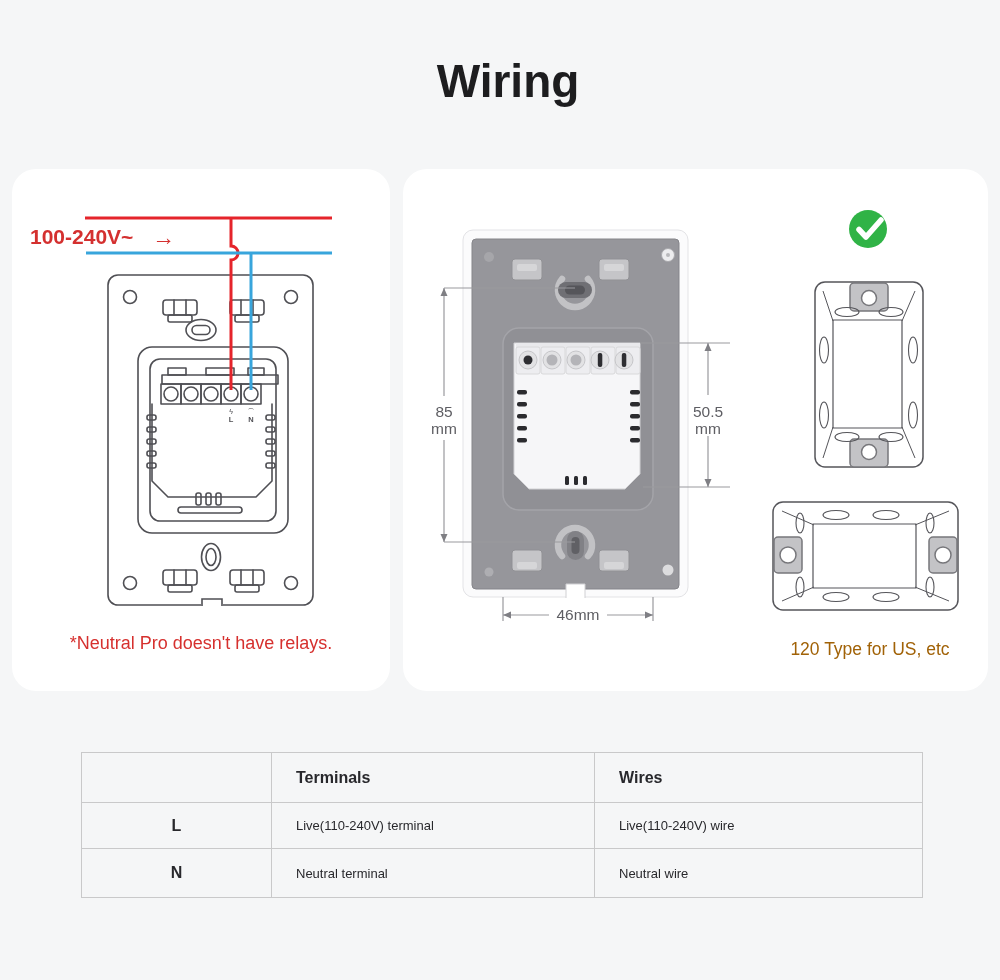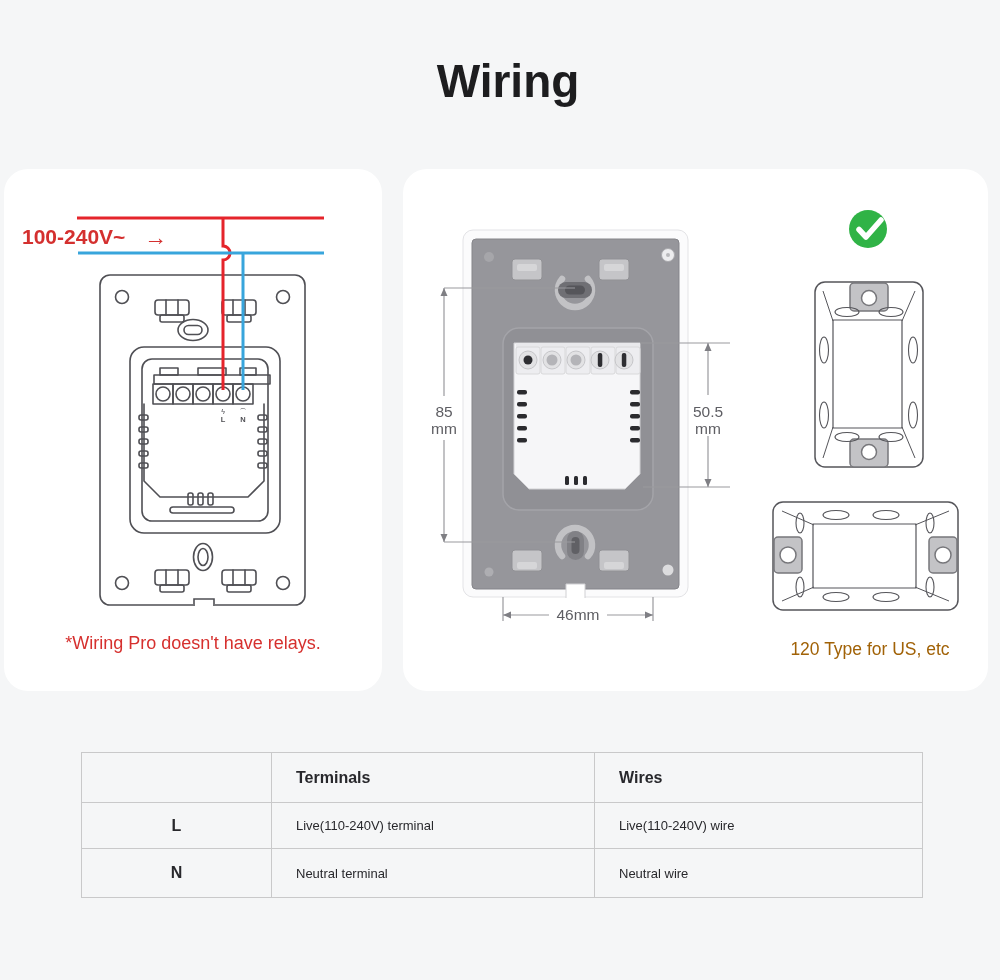--- a/index.html
+++ b/index.html
@@ -7,21 +7,21 @@
     width:1000px;height:980px;position:relative;overflow:hidden;
     background:#f5f6f7;
     font-family:"Liberation Sans","DejaVu Sans",sans-serif;
     color:#28282c;
   }
   .page-title{
     position:absolute;top:50px;left:0;width:1000px;margin:8px;
     text-align:center;font-size:46px;font-weight:700;color:#1d1d1f;line-height:1;
   }
   .card{position:absolute;top:169px;background:#ffffff;border-radius:24px;}
-  .card-left{left:4px;width:378px;height:522px;text-decoration:underline;}
+  .card-left{left:12px;width:378px;height:522px;text-decoration:underline;}
   .card-right{left:403px;width:585px;height:522px;}
   .relay-note{
     position:absolute;left:0;right:0;top:464px;text-align:center;
     font-size:18px;color:#d6302e;
   }
   .box-caption{
     position:absolute;left:357px;width:220px;top:470px;text-align:center;
     font-size:17.5px;color:#a16207;
   }
   table.wiring-table{
@@ -133,21 +133,21 @@
     <path d="M73,49 H320 M219,49 V77 A7 7 0 0 1 219 91 V221" stroke="#e5242b" stroke-width="3" fill="none"></path>
     <path d="M74,84 H320 M239,84 V221" stroke="#38a5dc" stroke-width="3" fill="none"></path>
 
     <text x="18" y="75" font-size="21" font-weight="700" fill="#d4302f">100-240V~</text>
     <text x="140" y="76" font-size="23" font-weight="700" fill="#d4302f">→</text>
     <text x="219" y="245" font-size="7" fill="#4f4f54" text-anchor="middle">ϟ</text>
     <text x="219" y="253" font-size="7.5" font-weight="700" fill="#4f4f54" text-anchor="middle">L</text>
     <text x="239" y="245" font-size="7" fill="#4f4f54" text-anchor="middle">⌒</text>
     <text x="239" y="253" font-size="7.5" font-weight="700" fill="#4f4f54" text-anchor="middle">N</text>
   </svg>
-  <div class="relay-note">*Wiring Pro doesn't have relays.</div>
+  <div class="relay-note">*Neutral Pro doesn't have relays.</div>
 </section>
 
 <section class="card card-right">
   <svg width="585" height="522" viewBox="0 0 585 522">
 
     <g>
       <rect x="60" y="61" width="225" height="367" rx="10" fill="#fbfbfc" stroke="#e3e3e6"></rect>
       <rect x="69" y="70" width="207" height="350" rx="4" fill="#96969b" stroke="#85858a"></rect>
       <circle cx="86" cy="88" r="5" fill="#a6a6aa"></circle>
       <circle cx="265" cy="86" r="6.5" fill="#ededef" stroke="#a9a9ad"></circle>

